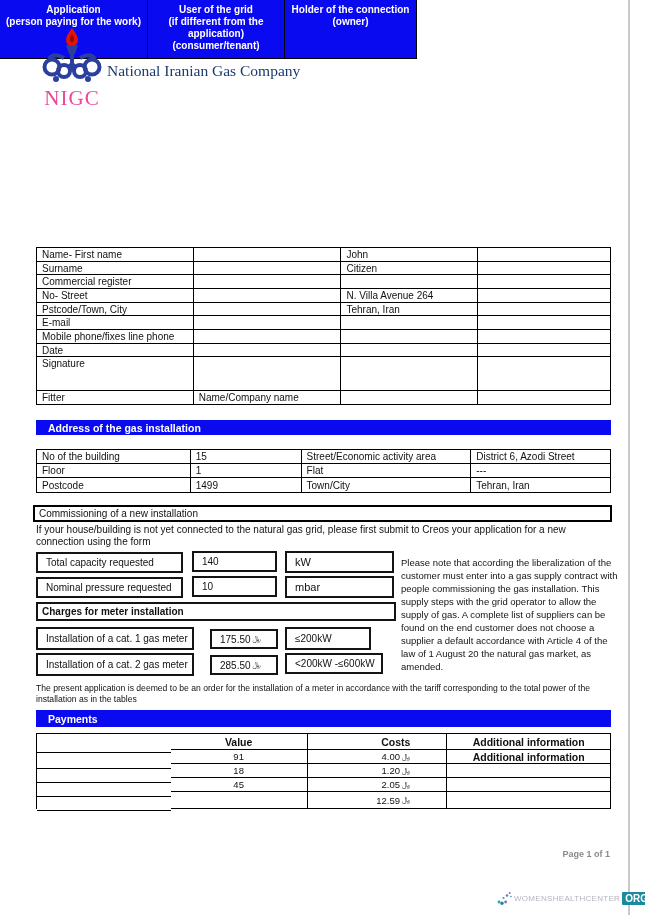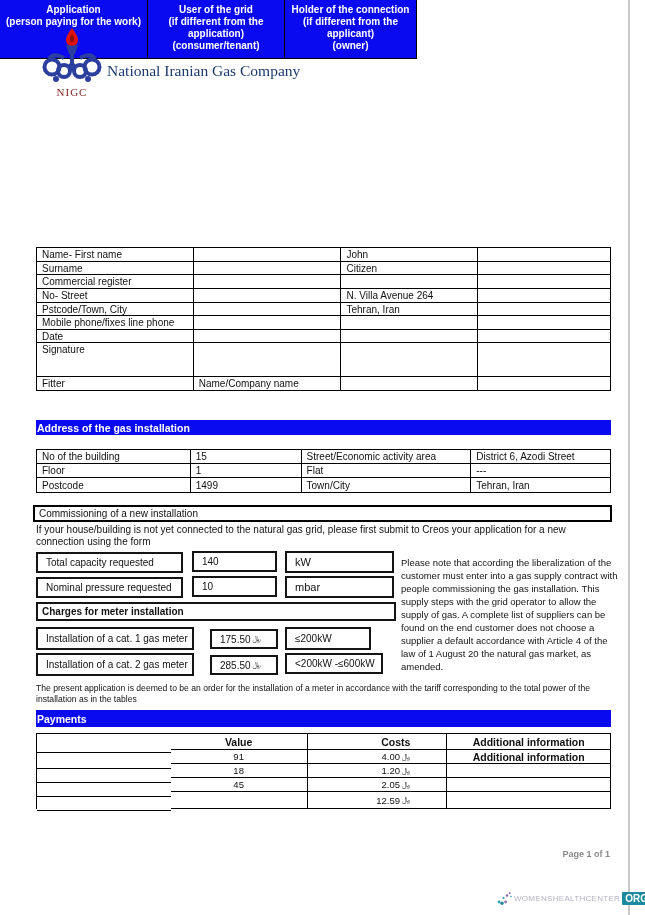--- a/index.html
+++ b/index.html
@@ -3,21 +3,21 @@
 <meta charset="utf-8">
 <style>
   * { margin:0; padding:0; box-sizing:border-box; }
   html,body { background:#ffffff; }
   body { font-family:"Liberation Sans", sans-serif; color:#111; }
   .page { position:relative; width:645px; height:915px; background:#fff; overflow:hidden; }
   .edge { position:absolute; left:628px; top:0; width:2px; height:915px; background:#c9c9c9; }
 
   
   .logo { position:absolute; left:40px; top:28px; width:64px; text-align:center; }
-  .logo-text { font-family:"Liberation Serif", serif; font-size:11px; color:#7f1d1d; letter-spacing:1px; margin-top:-2px; }
+  .logo-text { font-family:"Liberation Serif", serif; font-size:21px; color:#ec4899; letter-spacing:1px; margin-top:-2px; }
   .company-name { position:absolute; left:107px; top:62px; font-family:"Liberation Serif", serif; font-size:15.5px; color:#1c3a6b; }
   .contact { position:absolute; left:36px; top:113px; font-size:10px; font-weight:600; color:#1717e8; line-height:19px; }
 
   
   .bgrid { position:absolute; border-top:1px solid #000; border-left:1px solid #000; }
   .brow { display:flex; }
   .bcell { border-right:1px solid #000; border-bottom:1px solid #000; font-size:10px; display:flex; align-items:center; padding-left:5px; overflow:hidden; white-space:nowrap; }
 
   
   .app-header { left:193px; top:188px; width:418px; display:flex; }
@@ -30,21 +30,21 @@
 
   .app-table { left:36px; top:247px; width:575px; }
   .app-table .c0 { width:157px; }
   .app-table .c1 { width:148px; }
   .app-table .c2 { width:137px; }
   .app-table .c3 { width:133px; }
   .h14 { height:14px; } .h13 { height:13px; } .h34 { height:34px; } .h15 { height:15px; } .h17 { height:17px; } .h16 { height:16px; }
   .row-signature .bcell { align-items:flex-start; padding-top:1px; }
 
   
-  .bar { position:absolute; left:36px; width:575px; background:#0a0af0; color:#fff; font-weight:700; font-size:10.5px; display:flex; align-items:center; padding-left:1px; }
+  .bar { position:absolute; left:36px; width:575px; background:#0a0af0; color:#fff; font-weight:700; font-size:10.5px; display:flex; align-items:center; padding-left:12px; }
 
   
   .addr-table { left:36px; top:449px; width:575px; }
   .addr-table .c0 { width:154px; }
   .addr-table .c1 { width:111px; }
   .addr-table .c2 { width:170px; }
   .addr-table .c3 { width:140px; }
 
   
   .comm-box { position:absolute; left:33px; top:505px; width:579px; height:17px; border:2px solid #000; font-size:10px; display:flex; align-items:center; padding-left:4px; }
@@ -108,21 +108,20 @@
       <span>(person paying for the work)</span>
       <span></span>
     </div>
     <div class="hcell c2">
       <span>User of the grid</span>
       <span>(if different from the application)</span>
       <span>(consumer/tenant)</span>
     </div>
     <div class="hcell c3">
       <span>Holder of the connection</span>
-      <span>(if different from the applicant)</span>
       <span>(owner)</span>
     </div>
   </div>
 
   <div class="bgrid app-table">
     <div class="brow h14">
       <div class="bcell c0">Name- First name</div>
       <div class="bcell c1"></div>
       <div class="bcell c2">John</div>
       <div class="bcell c3"></div>
@@ -142,20 +141,26 @@
     <div class="brow h14">
       <div class="bcell c0">No- Street</div>
       <div class="bcell c1"></div>
       <div class="bcell c2">N. Villa Avenue 264</div>
       <div class="bcell c3"></div>
     </div>
     <div class="brow h13">
       <div class="bcell c0">Pstcode/Town, City</div>
       <div class="bcell c1"></div>
       <div class="bcell c2">Tehran,  Iran</div>
+      <div class="bcell c3"></div>
+    </div>
+    <div class="brow h14">
+      <div class="bcell c0">E-mail</div>
+      <div class="bcell c1"></div>
+      <div class="bcell c2"></div>
       <div class="bcell c3"></div>
     </div>
     <div class="brow h14">
       <div class="bcell c0">Mobile phone/fixes line phone</div>
       <div class="bcell c1"></div>
       <div class="bcell c2"></div>
       <div class="bcell c3"></div>
     </div>
     <div class="brow h13">
       <div class="bcell c0">Date</div>

